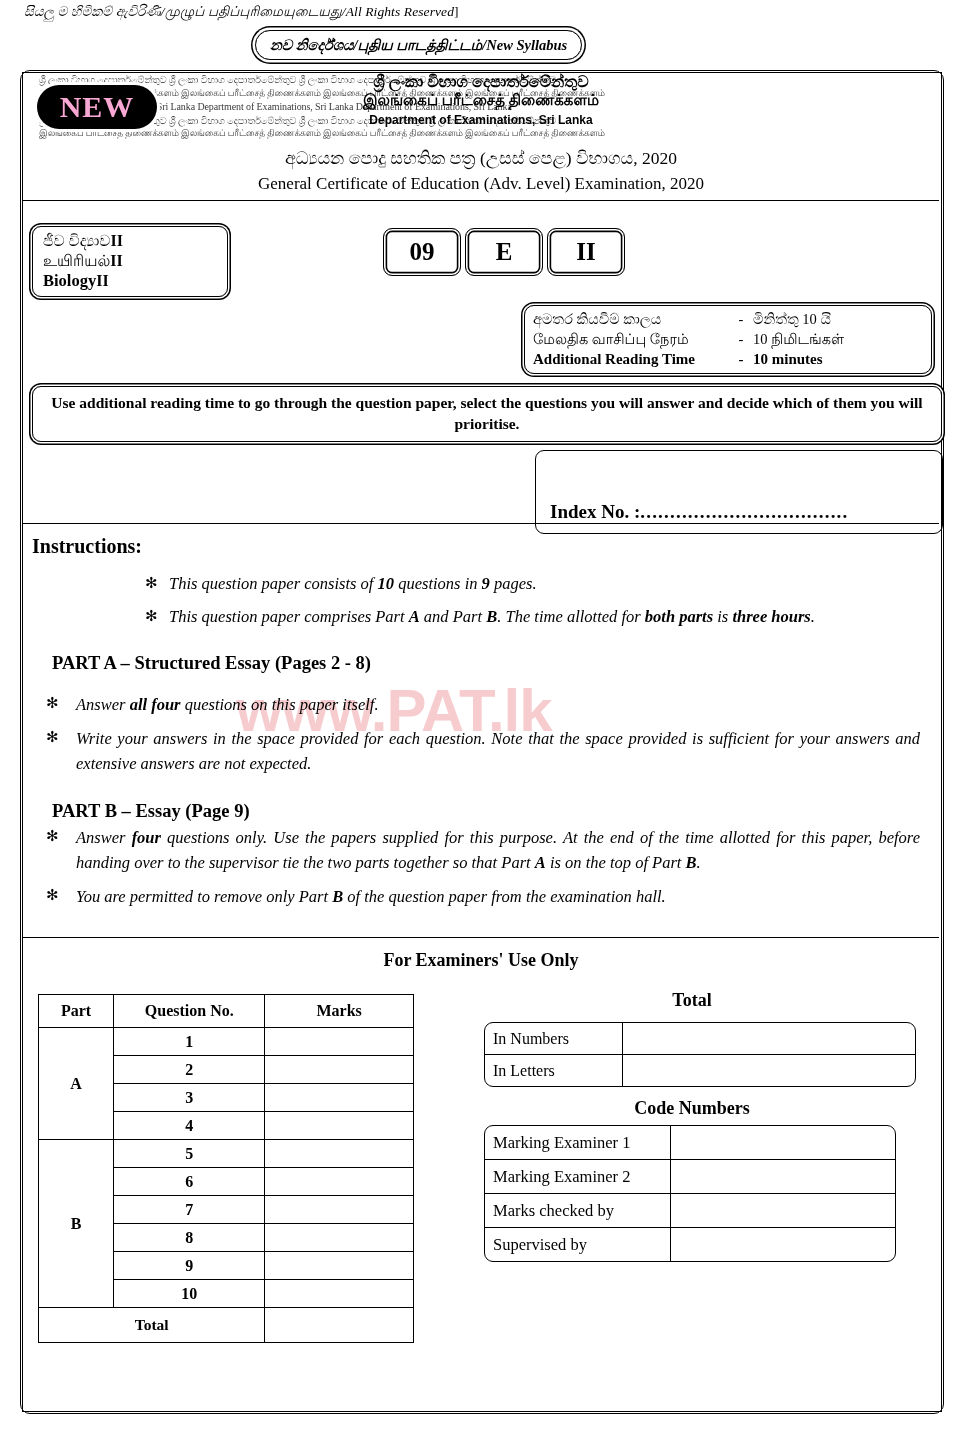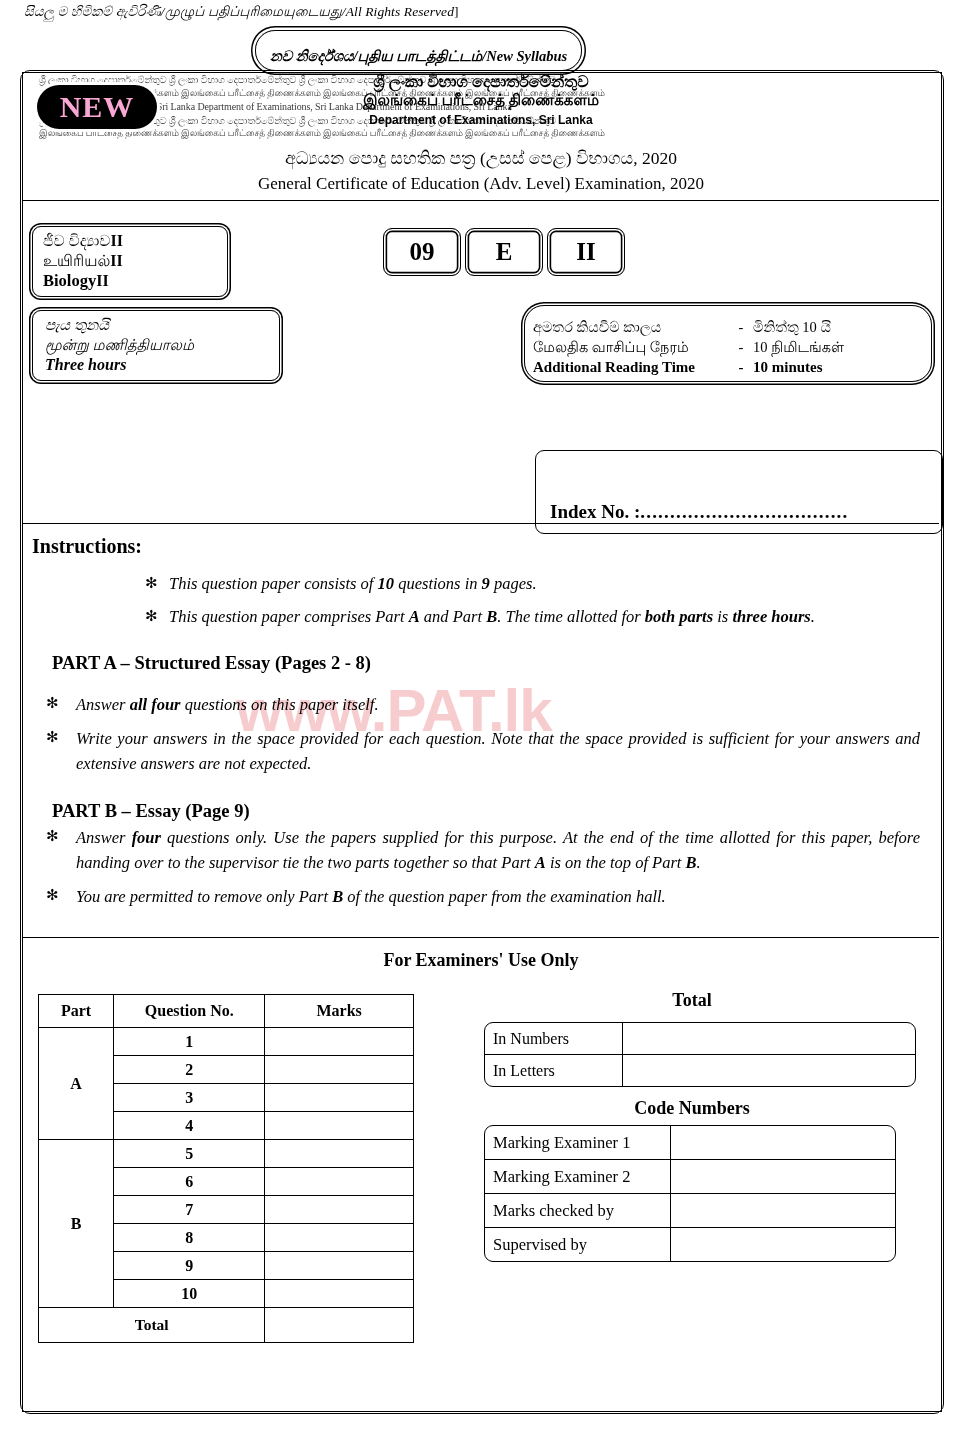--- a/index.html
+++ b/index.html
@@ -21,21 +21,21 @@
     font-style:italic;font-size:13.5px;letter-spacing:.1px;
     white-space:nowrap;
   }
   .rights .en{font-family:"Liberation Serif",serif;font-style:italic;}
   .rights .caret{font-style:normal;}
 
   
   .syllabus{
     position:absolute;left:255px;top:30px;
     border:1.6px solid #000;border-radius:20px;
-    padding:17px 14px 4px 14px;
+    padding:6px 14px 4px 14px;
     box-shadow:0 0 0 2.5px #fff, 0 0 0 4px #000;
     font-style:italic;font-weight:bold;font-size:14.5px;
     white-space:nowrap;
   }
 
   
   .outer{
     position:absolute;left:22px;top:72px;width:918px;height:1338px;
     border:1.6px solid #000;
   }
@@ -120,23 +120,23 @@
     border:1.5px solid #000;border-radius:9px;
     box-shadow:0 0 0 1.5px #fff,0 0 0 3px #000;
     padding:4px 8px 5px 12px;
   }
   .hours div{font-style:italic;font-size:15px;line-height:20px;}
   .hours .h3{font-weight:bold;font-size:16px;}
 
   
   .reading{
     position:absolute;left:524px;top:305px;width:392px;
-    border:1.5px solid #000;border-radius:20px;
+    border:1.5px solid #000;border-radius:10px;
     box-shadow:0 0 0 1.5px #fff,0 0 0 3px #000;
-    padding:11px 6px 4px 8px;
+    padding:3px 6px 4px 8px;
   }
   .reading .rrow{display:flex;font-size:14.5px;line-height:20px;}
   .reading .rrow .a{width:196px;}
   .reading .rrow .dash{width:24px;text-align:center;}
   .reading .rrow .b{flex:1;}
   .reading .r3{font-weight:bold;font-size:15px;}
 
   
   .usenote{
     position:absolute;left:32px;top:386px;width:880px;
@@ -294,44 +294,40 @@
       <span class="num">II</span>
     </div>
   </div>
 
   <div class="codes">
     <div class="codebox">09</div>
     <div class="codebox">E</div>
     <div class="codebox">II</div>
   </div>
 
-  <div class="hours">
-    <div class="h1">පැය තුනයි</div>
-    <div class="h2">மூன்று மணித்தியாலம்</div>
-    <div class="h3">Three hours</div>
-  </div>
 
   <div class="reading">
     <div class="rrow r1">
       <span class="a">අමතර කියවීම් කාලය</span>
       <span class="dash">-</span>
       <span class="b">මිනිත්තු 10 යි</span>
     </div>
     <div class="rrow r2">
       <span class="a">மேலதிக வாசிப்பு நேரம்</span>
       <span class="dash">-</span>
       <span class="b">10 நிமிடங்கள்</span>
     </div>
     <div class="rrow r3">
       <span class="a">Additional Reading Time</span>
       <span class="dash">-</span>
       <span class="b">10 minutes</span>
     </div>
   </div>
 
+  <div class="usenote">Use additional reading time to go through the question paper, select the questions you will answer and decide which of them you will prioritise.</div>
 
   <div class="indexbox">
     <span class="lab">Index No. :</span>
     <span class="dots">...................................</span>
   </div>
 
   <div class="sep1"></div>
 
   <div class="wm">www.PAT.lk</div>
 

